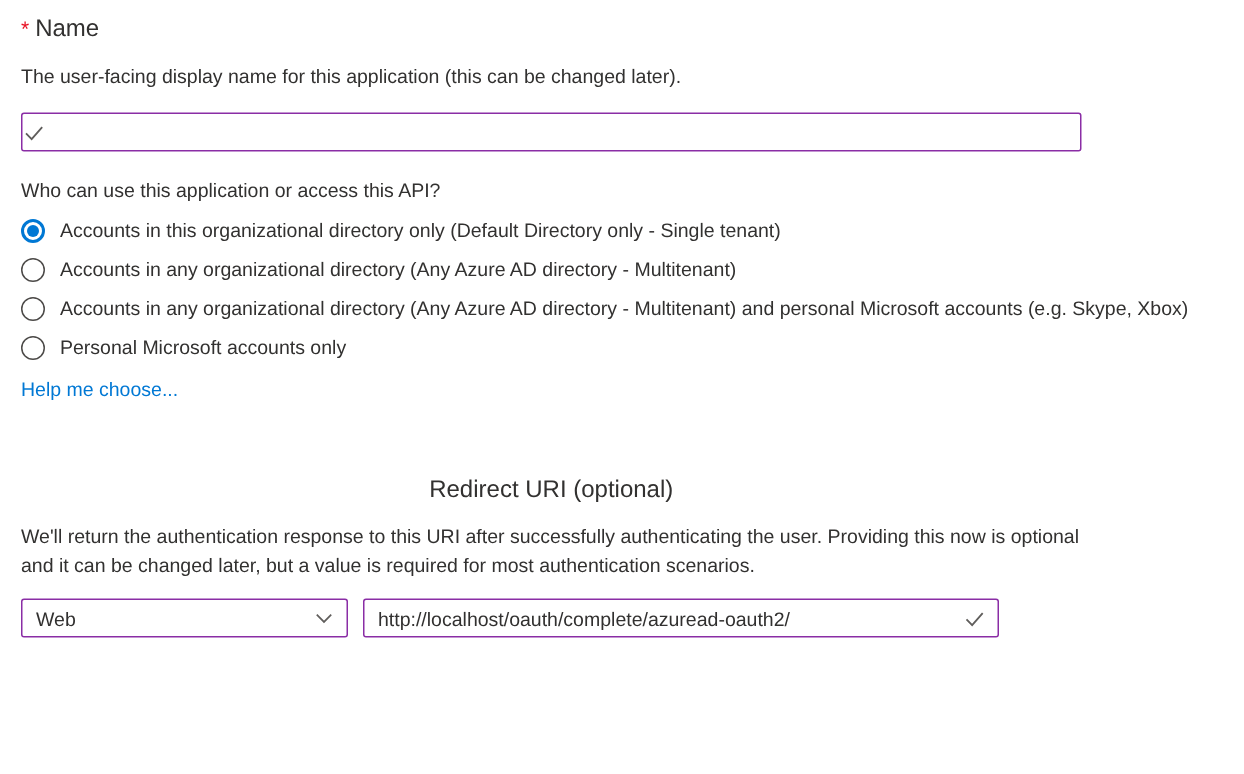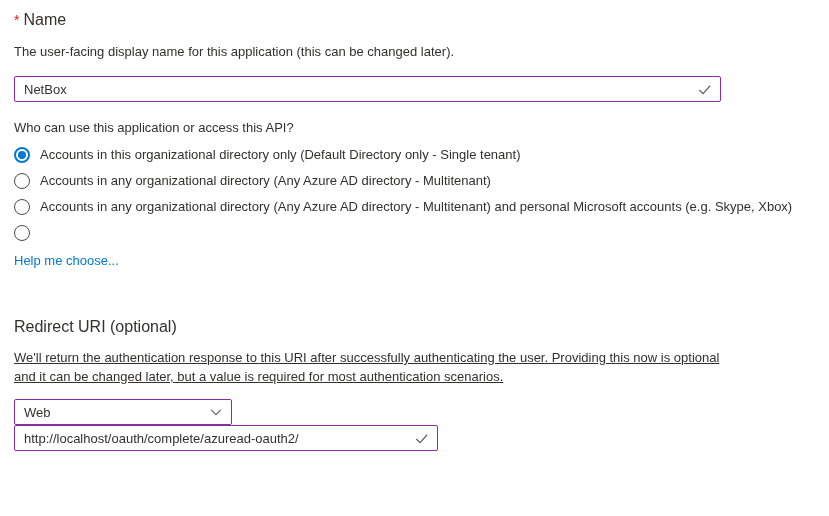--- a/index.html
+++ b/index.html
@@ -88,31 +88,30 @@
   .help-link {
     display: inline-block;
     margin-top: 12px;
     font-size: 13px;
     line-height: 16px;
     color: #0078d4;
     text-decoration: none;
     cursor: pointer;
   }
 
-  .ruri-title { margin-top: 47px; }
+  .ruri-title { margin-top: 47px; text-align: center; }
   .ruri-desc {
     margin-top: 11px;
     font-size: 13px;
     line-height: 19px;
     color: #323130;
     max-width: 801px;
-    text-decoration: underline;
   }
 
-  .ruri-row { margin-top: 13px; display: flex; column-gap: 10px; flex-direction: column; }
+  .ruri-row { margin-top: 13px; display: flex; column-gap: 10px; }
   .platform-select {
     width: 218px;
     height: 26px;
     border: 1px solid #8a2da5;
     border-radius: 2px;
     display: flex;
     align-items: center;
     justify-content: space-between;
     padding: 0 8px 0 9px;
     cursor: pointer;
@@ -125,21 +124,20 @@
 <body>
 
 <div class="page">
 
   
   <h2 class="section-title name-title"><span class="required-marker">*</span><span>Name</span></h2>
 
   <div class="name-desc">The user-facing display name for this application (this can be changed later).</div>
 
   <div class="field-box">
-    <input type="text" value="NetBox" style="">
     <svg class="icon-svg" width="15" height="15" viewBox="0 0 16 16">
       <path d="M2.5 8.5 L6.5 12.5 L14 4" fill="none" stroke="#605e5c" stroke-width="1.3"></path>
     </svg>
   </div>
 
   
 
   <div class="sat-question">Who can use this application or access this API?</div>
 
   <div class="radio-group">
@@ -156,20 +154,21 @@
       <span class="radio-label">Accounts in any organizational directory (Any Azure AD directory - Multitenant)</span>
     </div>
 
     <div class="radio-option" data-selected="false">
       <span class="radio-circle"></span>
       <span class="radio-label">Accounts in any organizational directory (Any Azure AD directory - Multitenant) and personal Microsoft accounts (e.g. Skype, Xbox)</span>
     </div>
 
     <div class="radio-option" data-selected="false">
       <span class="radio-circle"></span>
+      <span class="radio-label">Personal Microsoft accounts only</span>
     </div>
 
   </div>
 
   <a class="help-link">Help me choose...</a>
 
   
   <h2 class="section-title ruri-title">Redirect URI (optional)</h2>
 
   <div class="ruri-desc">We'll return the authentication response to this URI after successfully authenticating the user. Providing this now is optional and it can be changed later, but a value is required for most authentication scenarios.</div>

